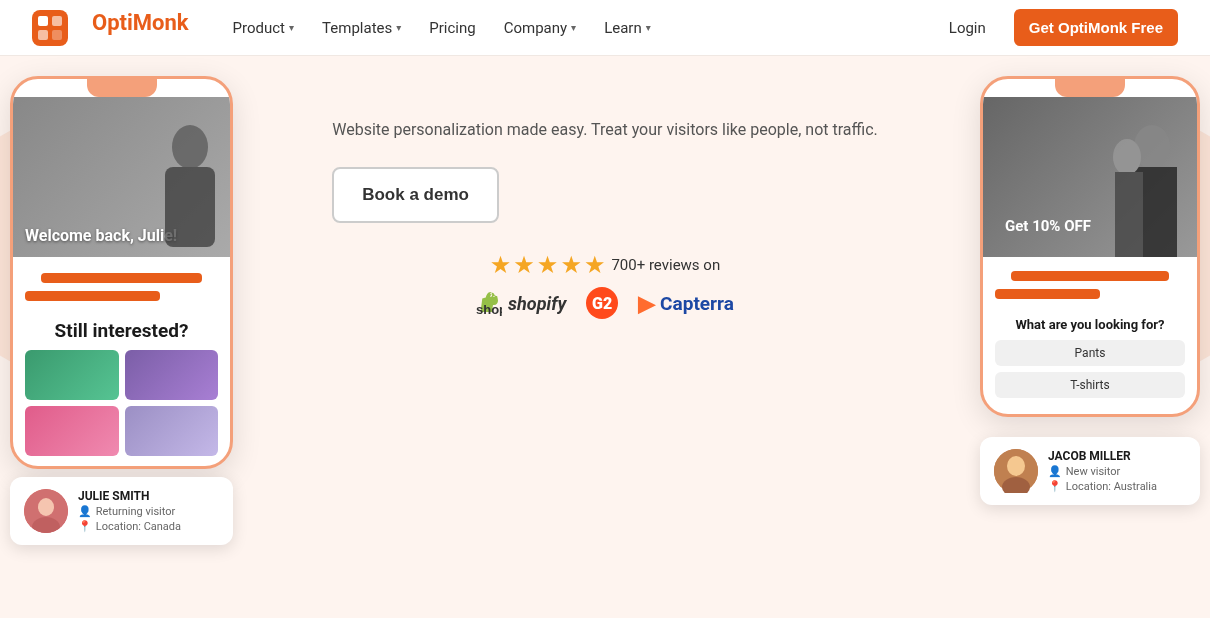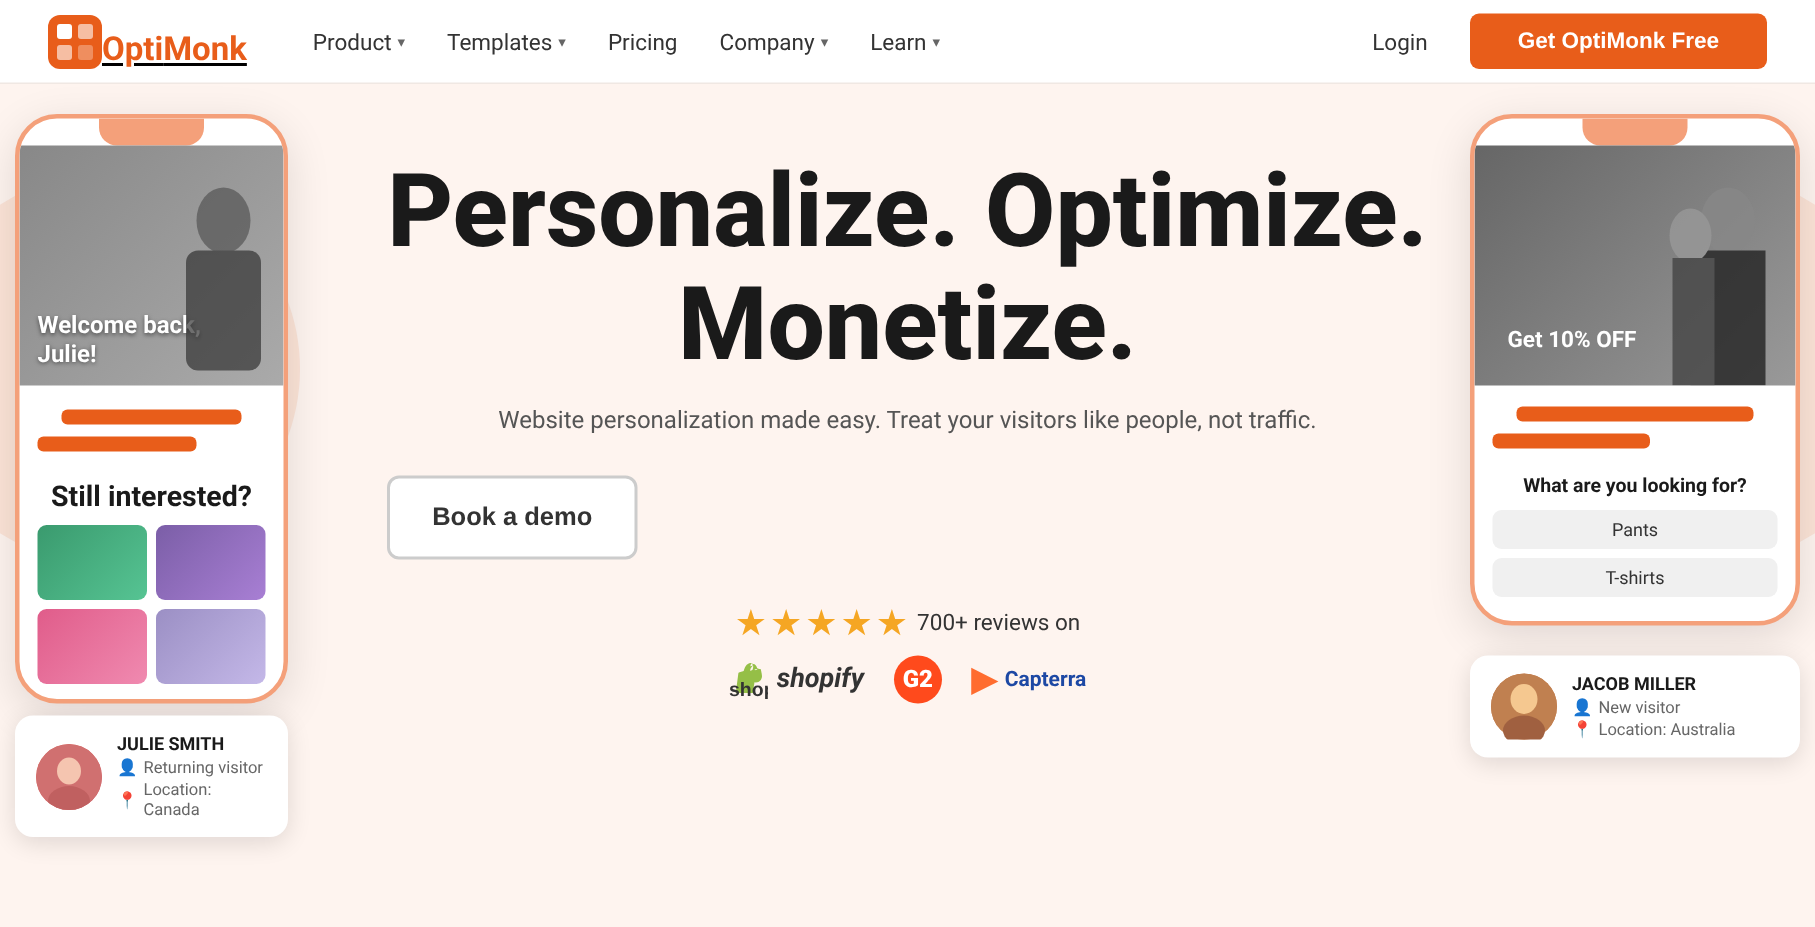--- a/index.html
+++ b/index.html
@@ -17,24 +17,23 @@
       align-items: center;
       padding: 0 32px;
       height: 56px;
       background: #fff;
       border-bottom: 1px solid #f0e8e3;
       position: relative;
       z-index: 10;
     }
     .logo-area {
       display: flex;
-      align-items: flex-end;
-      gap: 0;
+      align-items: flex-start;
+      gap: 24px;
       margin-right: 32px;
-      text-decoration: underline;
     }
     .logo-icon {
       width: 36px;
       height: 36px;
     }
     .logo-text {
       font-size: 22px;
       font-weight: 700;
       color: #1a1a1a;
     }
@@ -68,21 +67,21 @@
     .login-btn {
       font-size: 15px;
       color: #333;
       cursor: pointer;
       padding: 8px 12px;
     }
     .cta-btn-nav {
       background: #e85d1a;
       color: #fff;
       border: none;
-      padding: 10px 32px;
+      padding: 10px 15px;
       border-radius: 6px;
       font-size: 15px;
       font-weight: 600;
       cursor: pointer;
       white-space: nowrap;
     }
 
     
     .hero {
       position: relative;
@@ -230,21 +229,21 @@
       font-size: 18px;
       font-weight: 700;
       color: #1d48a4;
     }
 
     
     .phone-left {
       position: absolute;
       left: 10px;
       top: 20px;
-      width: 182px;
+      width: 223px;
       z-index: 3;
     }
     .phone-right {
       position: absolute;
       right: 10px;
       top: 20px;
       width: 220px;
       z-index: 3;
     }
     .phone-frame {
@@ -476,24 +475,20 @@
         </div>
         <div class="user-meta">
           <span class="user-meta-icon">📍</span>
           <span>Location: Canada</span>
         </div>
       </div>
     </div>
   </div>
 
   <div style="position:relative;z-index:2;text-align:center;">
-    <h1 class="hero-headline">
-      <div>Personalize. Optimize.</div>
-      <div>Monetize.</div>
-    </h1>
     <p class="hero-sub">Website personalization made easy. Treat your visitors like people, not traffic.</p>
 
     <div class="hero-buttons">
       <button class="btn-secondary">Book a demo</button>
     </div>
 
     <div class="reviews-row">
       <div class="stars-row">
         <div class="stars">
           <span class="star">★</span>
@@ -511,21 +506,21 @@
             <path d="M20 6s-.4-.4-1.2-.5c-.5-1.5-1.3-2.8-2.7-2.8h-.2C15.4 2.1 14.9 2 14.5 2c-2.9 0-4.3 3.6-4.7 5.4l-2.7.8C6.3 8.5 6.3 8.5 6.2 9.2L4.5 22h11.4l1.1-7.1.9.1c2.6 0 4.1-2.2 4.1-4.3 0-1.7-.9-4.7-.9-4.7zm-5.5-1.8c-.1 0-.2 0-.3-.1.1-.7.4-1.4.9-1.9.4.3.7.8.8 1.5-.5.2-.9.4-1.4.5zm1.1 2.4c-.5.2-1.1.3-1.6.5.5-2 1.4-2.9 2.1-3.2.1.7-.1 2.2-.5 2.7zm1.7.2c-.1-.2-.1-.4-.2-.6.7-.2 1.4-.1 1.9.2-.2.2-.9.4-1.7.4z" fill="#95BF47"></path>
             <text x="0" y="24" font-size="13" font-weight="bold" fill="#333" font-family="sans-serif">shopify</text>
           </svg>
           <span style="font-size:18px;font-weight:700;font-style:italic;color:#333">shopify</span>
         </div>
 
         <div class="g2-logo">G2</div>
 
         <div class="capterra-logo">
           <span style="color:#ff6c2f;font-size:22px">▶</span>
-          <span style="color:#1d48a4;font-weight:700;font-size:14px">Capterra</span>
+          <span style="color:#1d48a4;font-weight:700;font-size:19px">Capterra</span>
         </div>
       </div>
     </div>
   </div>
 
   <div class="phone-right">
     <div class="phone-frame">
       <div class="phone-notch"></div>
       <div class="phone-img-area phone-img-area-right">
 

